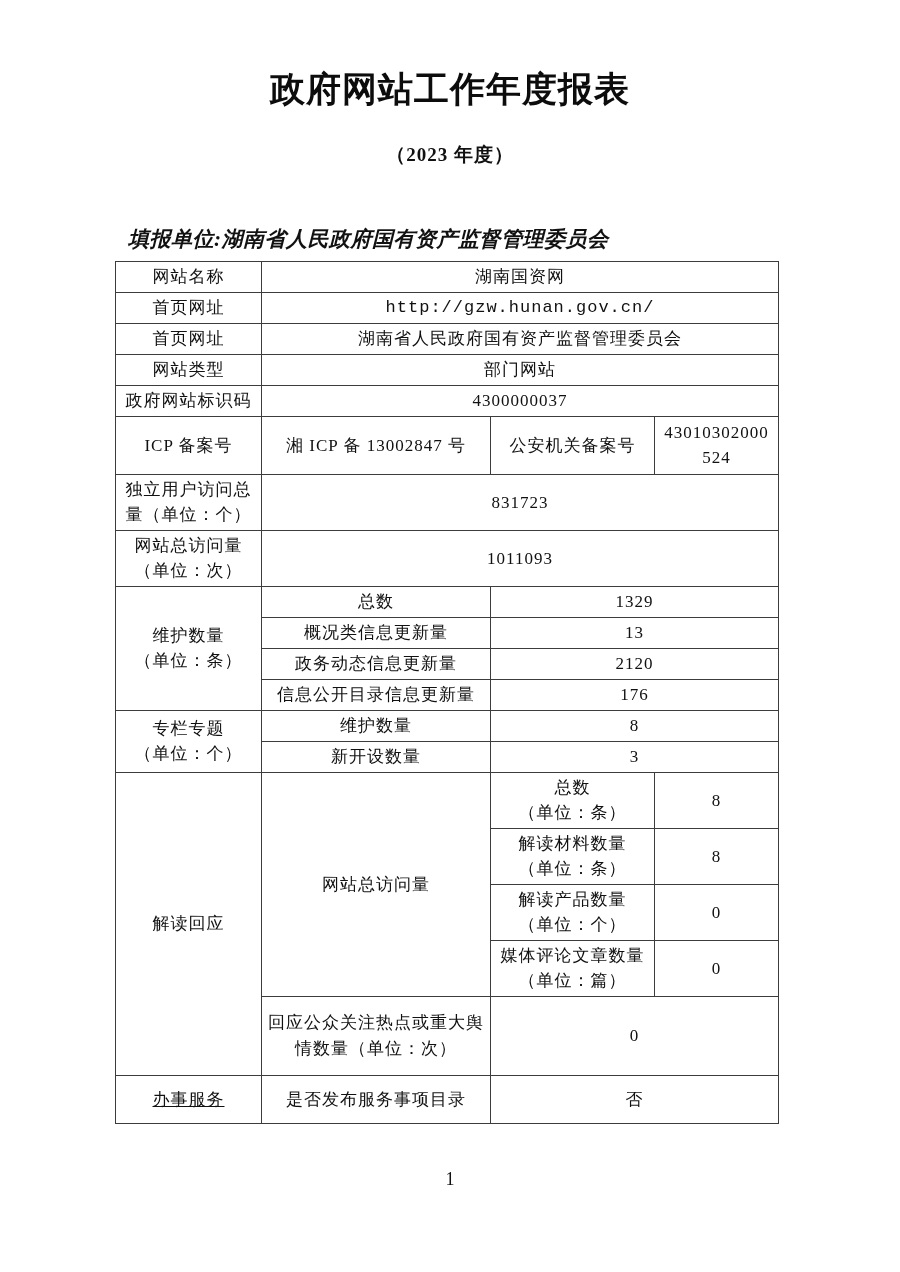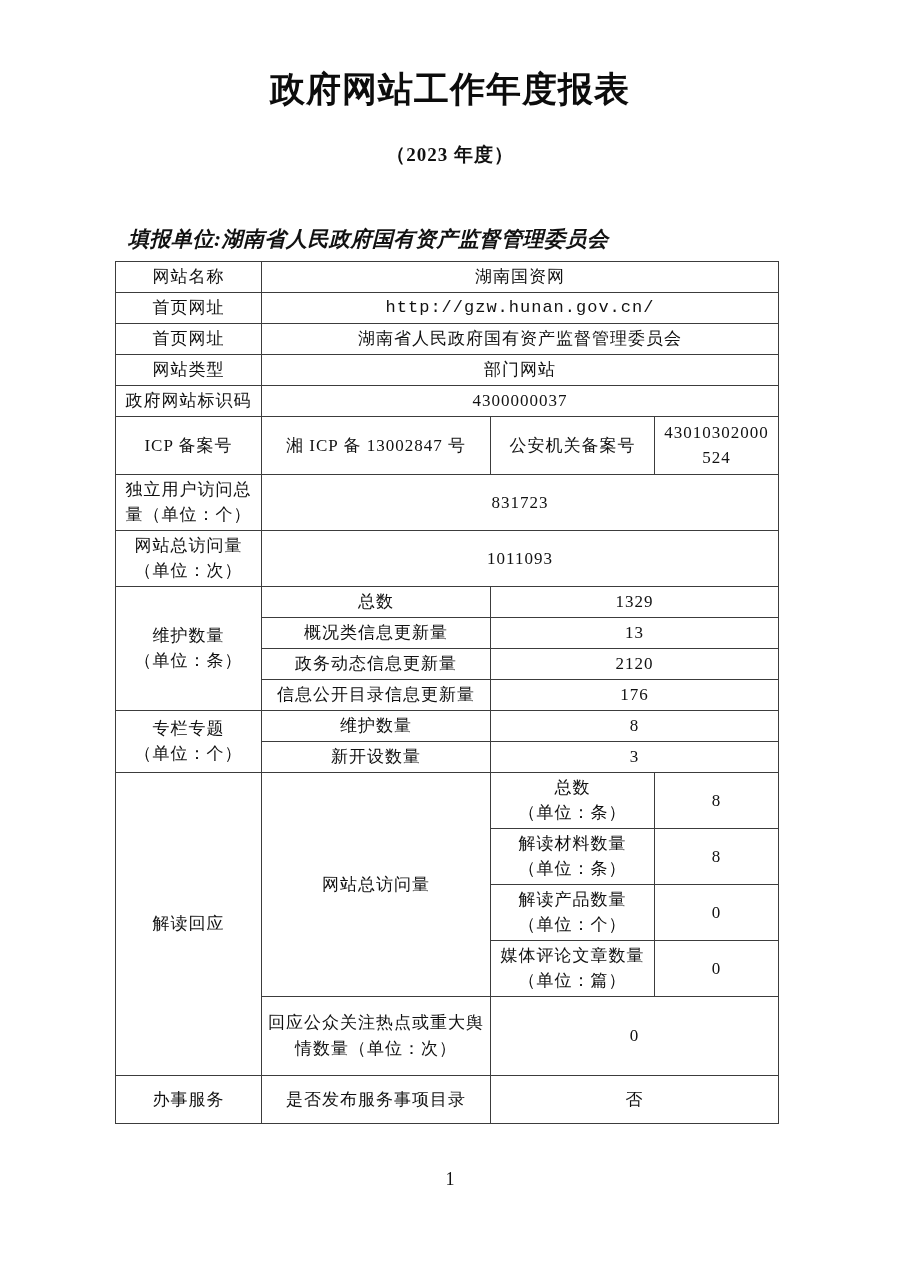--- a/index.html
+++ b/index.html
@@ -69,20 +69,21 @@
     word-break: break-all;
     padding: 2px 13px;
     letter-spacing: 0.5px;
   }
   td.pad-wide {
     padding: 2px 32px;
   }
   td.bottom-align {
     vertical-align: bottom;
     padding-bottom: 7px;
+    text-decoration: underline;
   }
   td.top-align {
     vertical-align: top;
     padding-top: 7px;
   }
   tr.h31 { height: 31px; }
   tr.h58 { height: 58px; }
   tr.h55 { height: 55px; }
   tr.h52 { height: 52px; }
   tr.h79 { height: 79px; }

